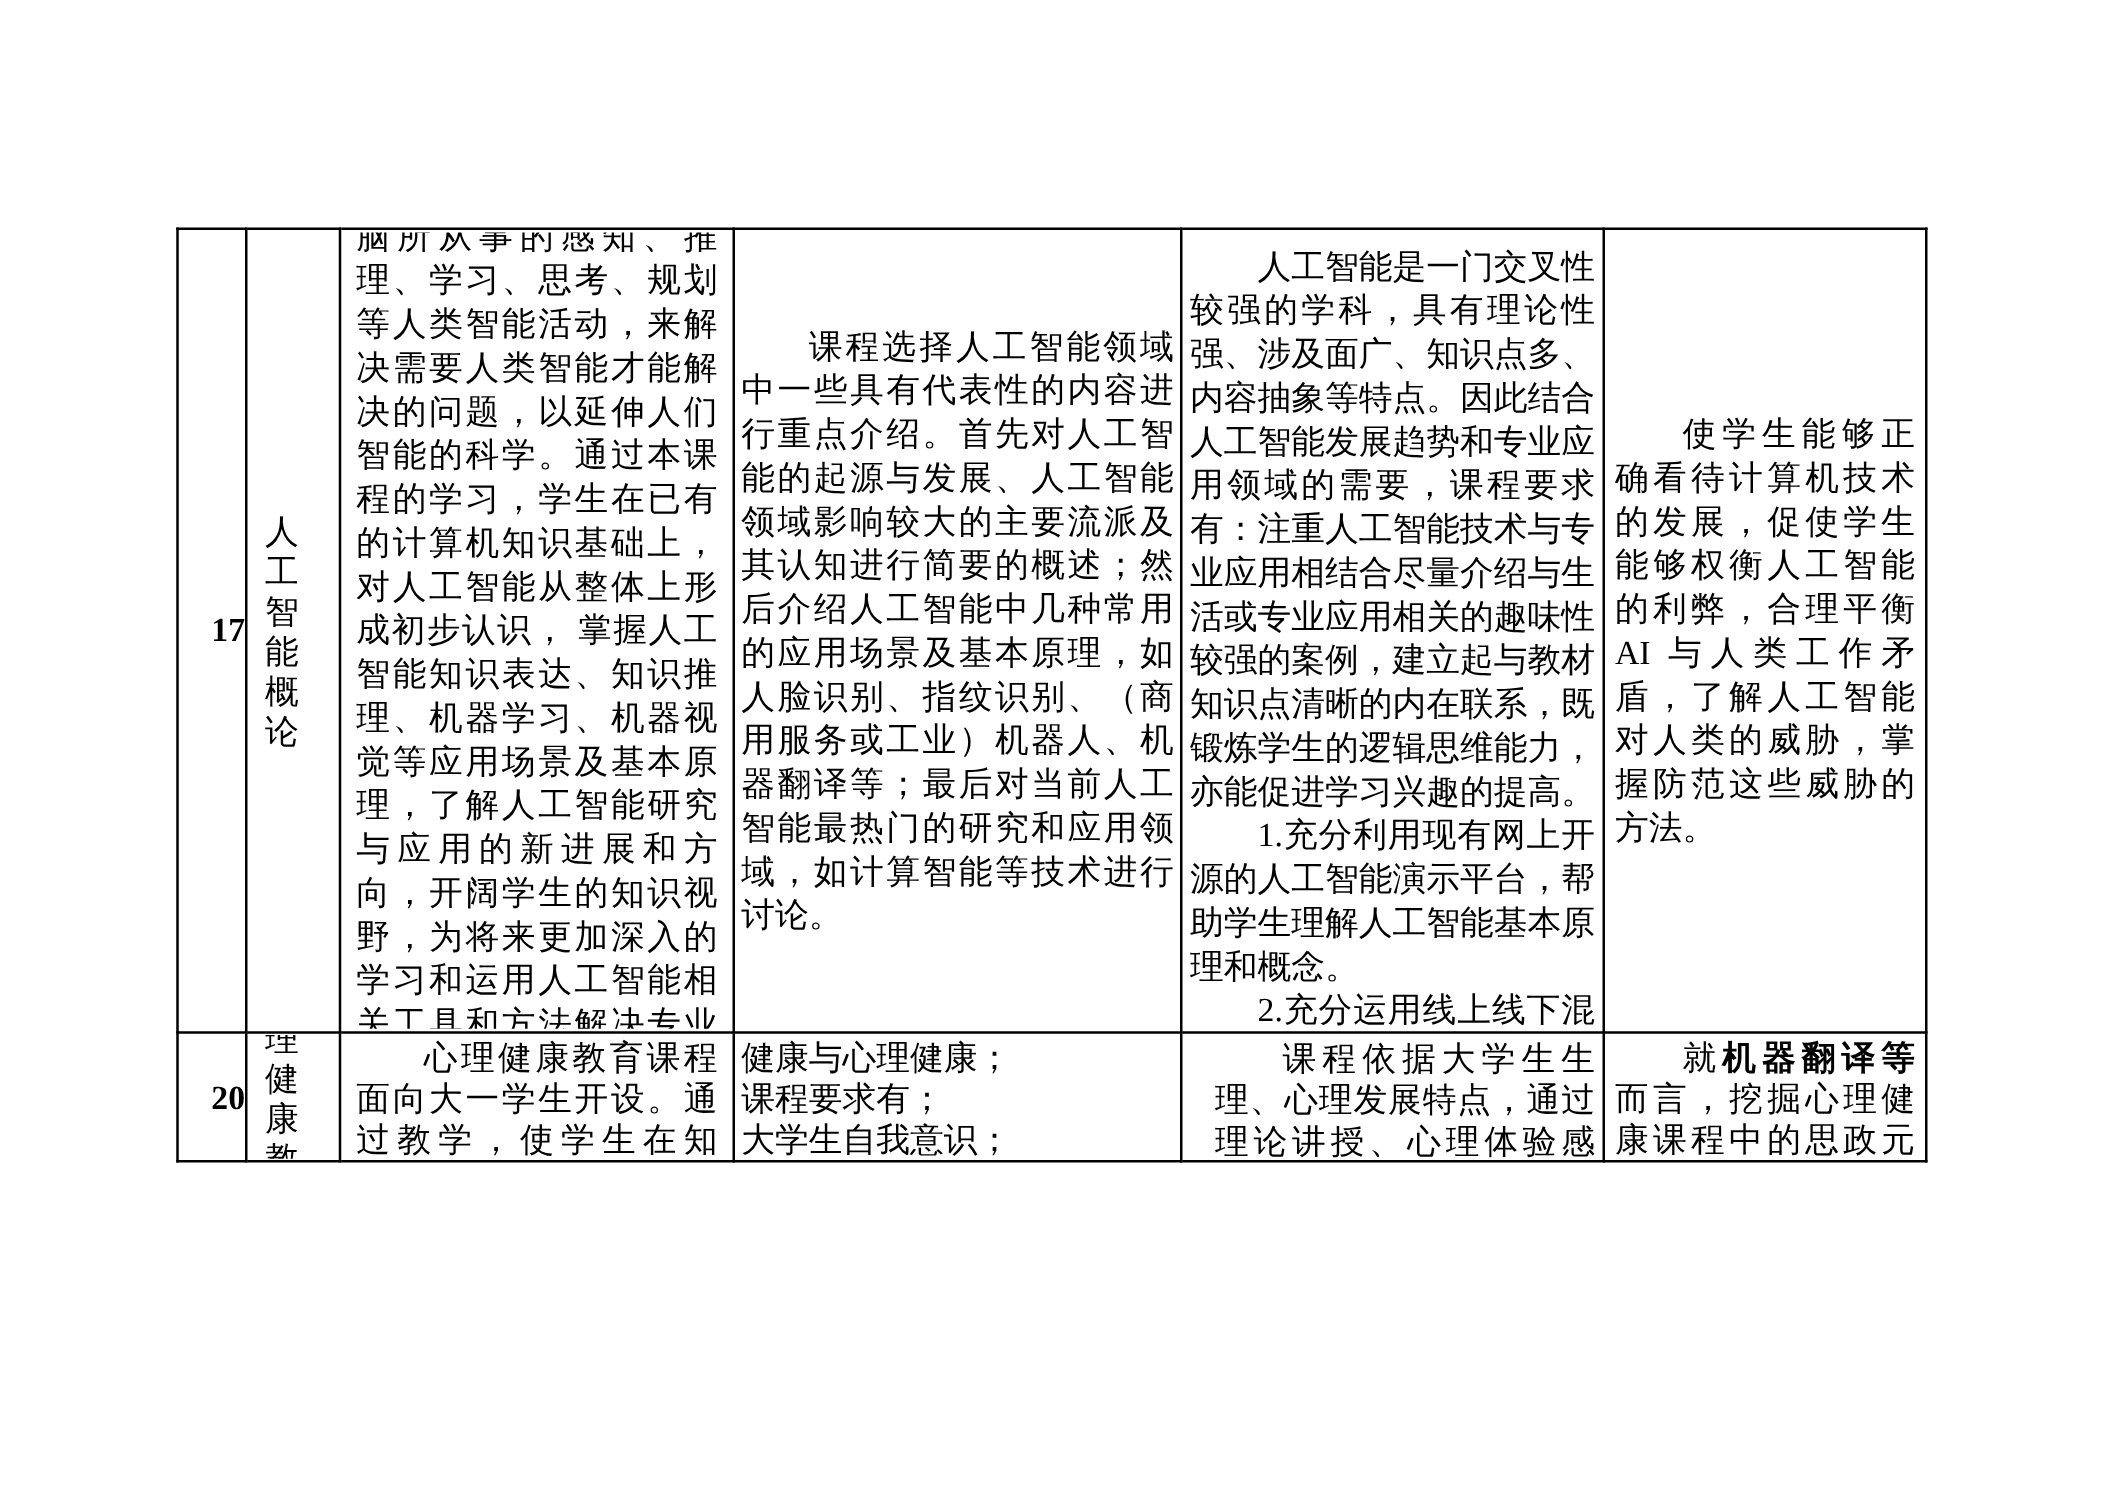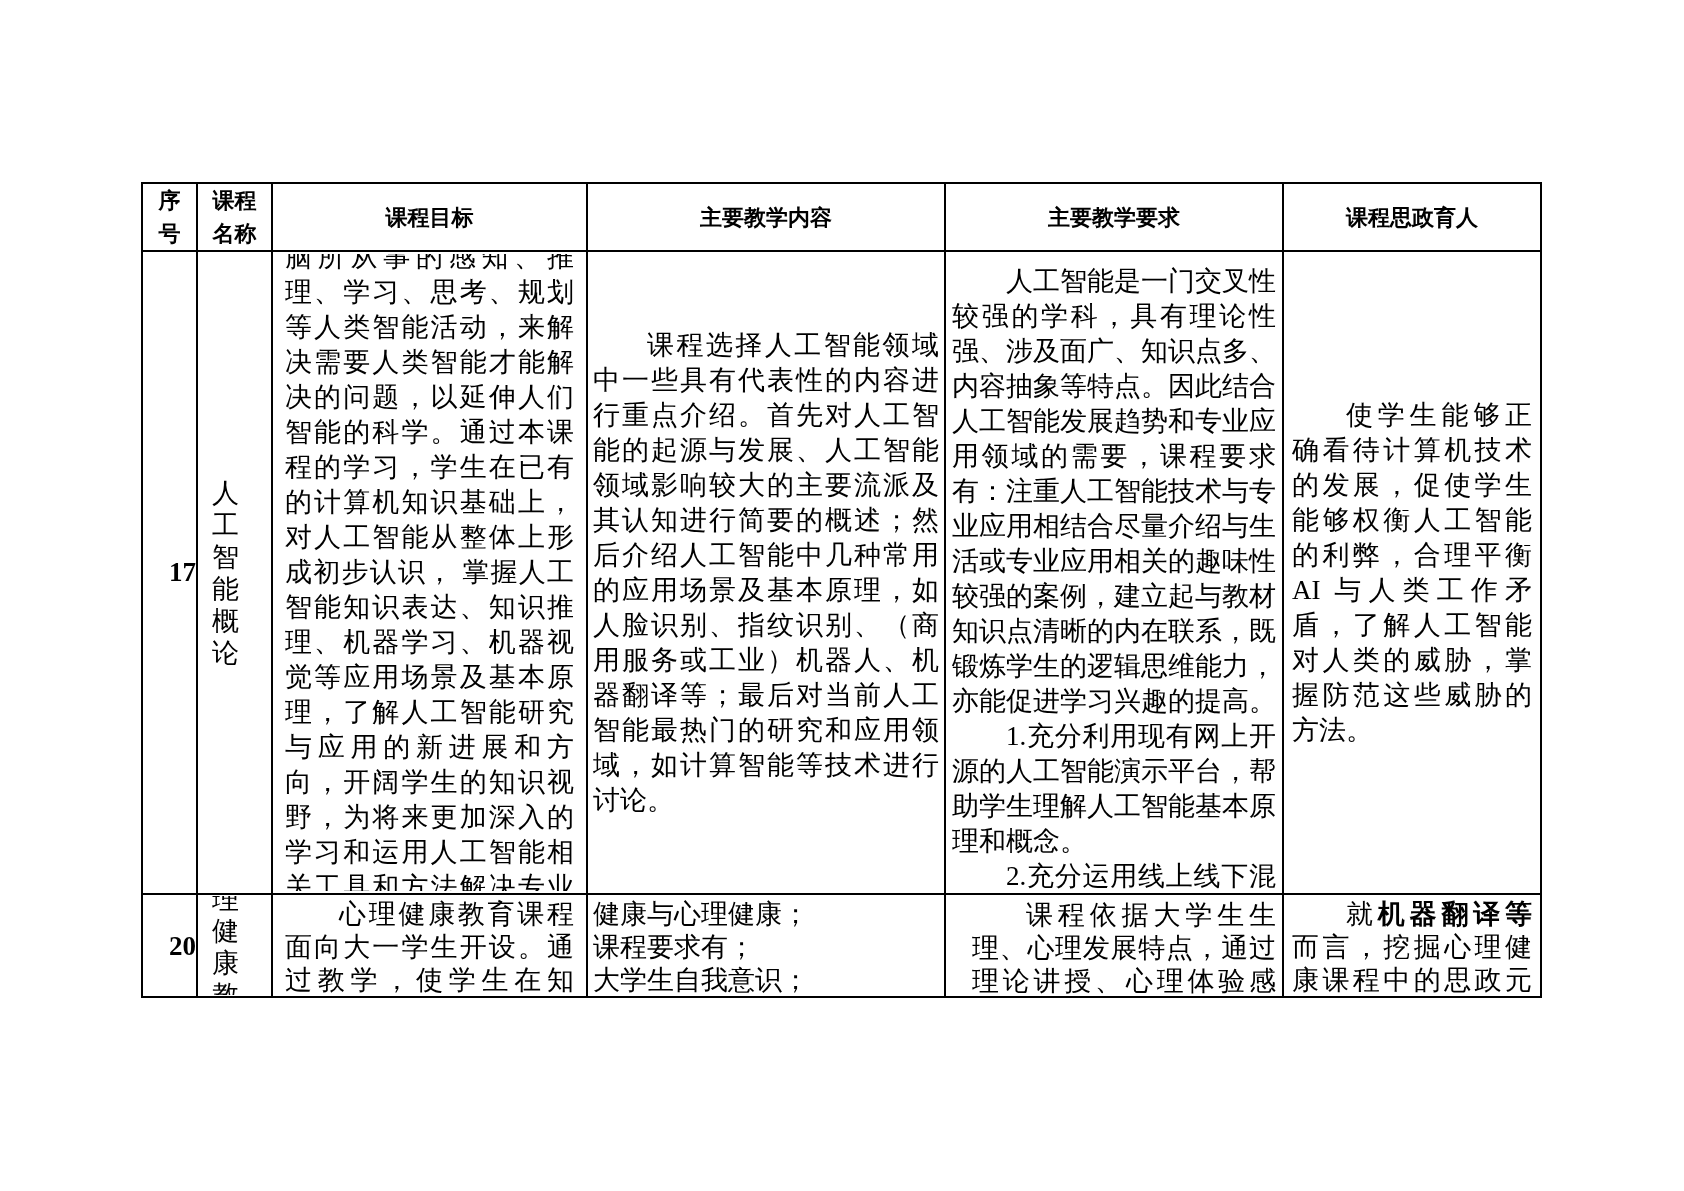--- a/index.html
+++ b/index.html
@@ -98,28 +98,20 @@
 <table class="doc-table">
   <colgroup>
     <col class="col-no">
     <col class="col-name">
     <col class="col-goal">
     <col class="col-content">
     <col class="col-req">
     <col class="col-ideo">
   </colgroup>
   <tbody>
-    <tr class="hrow">
-      <th>序号</th>
-      <th>课程名称</th>
-      <th>课程目标</th>
-      <th>主要教学内容</th>
-      <th>主要教学要求</th>
-      <th>课程思政育人</th>
-    </tr>
 
     <tr class="row17">
       <td class="c-no">
         <div class="vbox center">
           <div>17</div>
         </div>
       </td>
       <td class="c-name">
         <div class="vbox center">
           <div class="name-text">人工智能概论</div>

